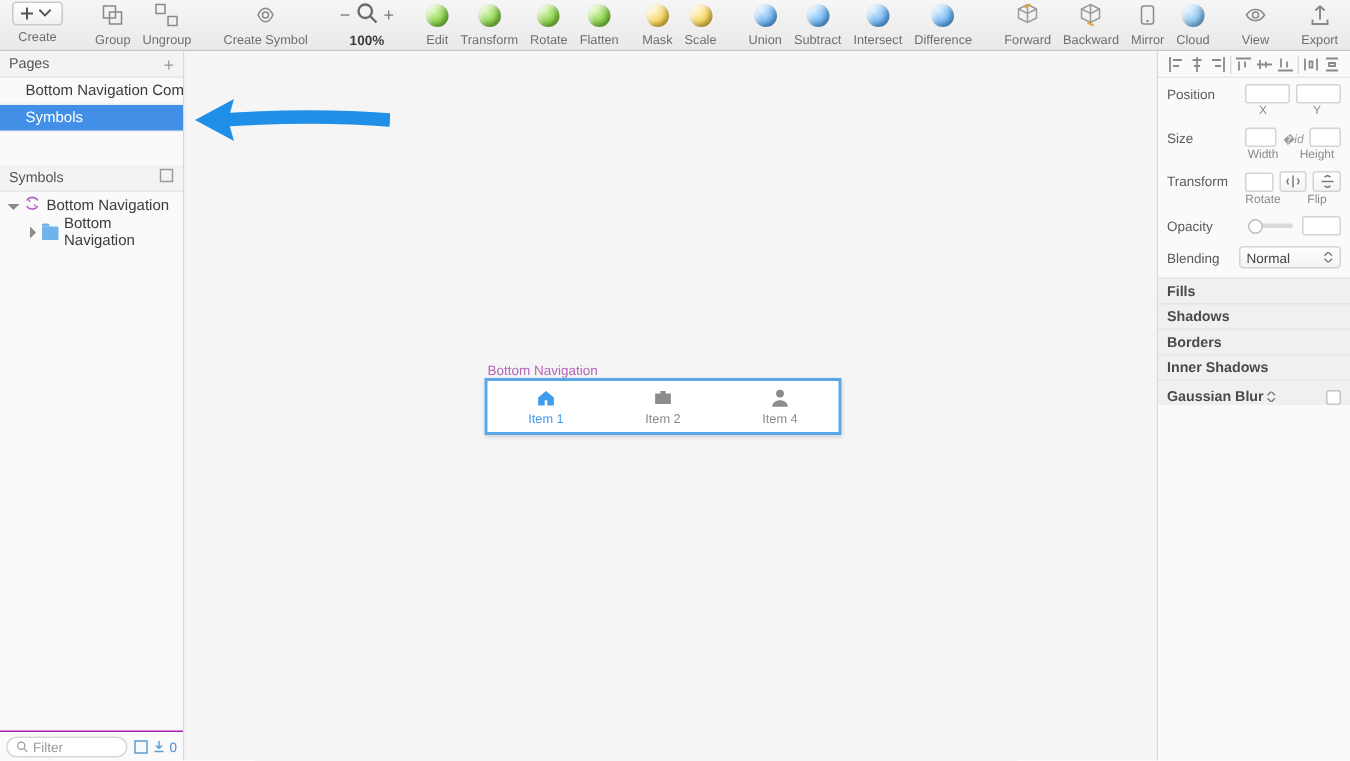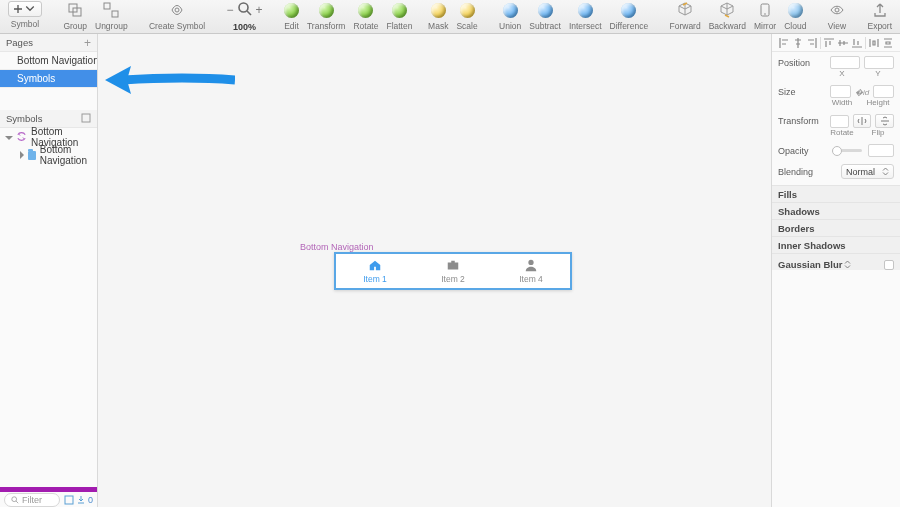--- a/index.html
+++ b/index.html
@@ -45,35 +45,35 @@
 .insert-btn {
   height: 16px; padding: 0 6px 0 4px; border:1px solid #c9c9c9; border-radius:3px;
   background: linear-gradient(#fff,#f1f1f1); display:flex; align-items:center; gap:2px;
 }
 .insert-btn svg { width:10px; height:10px; }
 
 
 .body-wrap { display:flex; height: calc(507px - 34px); }
 
 
-.left-col { width: 98px; border-right:1px solid #d9d9d9; display:flex; flex-direction:column; background:#fafafa; font-size:10px; color:#3b3b3b; }
+.left-col { width: 123px; border-right:1px solid #d9d9d9; display:flex; flex-direction:column; background:#fafafa; font-size:10px; color:#3b3b3b; }
 .pages-head { height:18px; display:flex; align-items:center; justify-content:space-between; padding:0 6px; font-size:9.5px; color:#555; border-bottom:1px solid #e7e7e7; background:#f3f3f3; }
 .page-row { height:18px; display:flex; align-items:center; padding:0 10px 0 17px; font-size:10px; white-space:nowrap; overflow:hidden; text-overflow:ellipsis; border-bottom:1px solid #eee; cursor:default; }
 .page-row.sel { background:#428fe8; color:#fff; }
 .sym-head { margin-top: 22px; height:18px; display:flex; align-items:center; justify-content:space-between; padding:0 6px; font-size:9.5px; color:#555; border-bottom:1px solid #e7e7e7; background:#f3f3f3; }
 .layer-row { height:18px; display:flex; align-items:center; gap:4px; padding-left:8px; font-size:10px; }
 .layer-row.ind { padding-left:20px; }
 .disclosure { width:0;height:0;border-top:4px solid transparent;border-bottom:4px solid transparent;border-left:4px solid #8a8a8a; transform-origin:25% 50%; }
 .disclosure.open { transform: rotate(90deg); }
 .sym-icon svg { width:11px; height:11px; }
 .folder-icon { width:11px; height:9px; background:#6fb3ea; border-radius:1px; position:relative; }
 .folder-icon::before { content:""; position:absolute; top:-2px; left:0; width:5px; height:2px; background:#6fb3ea; border-radius:1px 1px 0 0; }
 
 .left-col .grow { flex:1; }
-.filter-bar { height:20px; border-top:5px solid #a21caf; display:flex; align-items:center; padding:0 4px; gap:4px; }
+.filter-bar { height:20px; border-top:1px solid #a21caf; display:flex; align-items:center; padding:0 4px; gap:4px; }
 .filter-box { flex:1; height:14px; border:1px solid #d7d7d7; border-radius:8px; background:#fff; display:flex; align-items:center; padding:0 6px; gap:3px; font-size:9px; color:#9a9a9a; }
 .filter-box svg{ width:8px;height:8px; }
 .filter-right { display:flex; align-items:center; gap:2px; }
 .filter-right svg { width:10px; height:10px; }
 .filter-count { font-size:9px; color:#4f8dcf; }
 
 
 .canvas { flex:1; position:relative; background:#f5f5f5; }
 .artboard-label { position:absolute; font-size:9px; color:#b366b8; }
 .artboard { position:absolute; background:#fff; border:2px solid #59a7e6; box-shadow:0 1px 3px rgba(0,0,0,.15); display:flex; }
@@ -98,21 +98,21 @@
 .sublab-row { display:flex; padding:0 6px 3px 54px; gap:4px; font-size:8px; color:#8a8a8a; }
 .sublab-row span { flex:1; text-align:center; }
 .fliprow .mini { flex:1; height:14px; border:1px solid #d4d4d4; border-radius:2px; background:linear-gradient(#fff,#f3f3f3); display:flex; align-items:center; justify-content:center; }
 .fliprow .mini svg{width:10px;height:10px;stroke:#7a7a7a;fill:none;}
 
 .opacity-row { display:flex; align-items:center; padding:4px 6px; gap:6px; }
 .slider { flex:1; height:3px; background:#d9d9d9; border-radius:2px; position:relative; }
 .slider::after { content:""; position:absolute; top:-3px; left:0; width:8px; height:8px; background:#fff; border:1px solid #bdbdbd; border-radius:50%; }
 .opv { width:26px; height:13px; border:1px solid #d4d4d4; border-radius:2px; background:#fff; }
 
-.blend-row { display:flex; align-items:center; padding:3px 6px 6px 6px; gap:15px; }
+.blend-row { display:flex; align-items:center; padding:3px 6px 6px 6px; gap:0; }
 .select { flex:1; height:15px; border:1px solid #d4d4d4; border-radius:3px; background:linear-gradient(#fff,#f3f3f3); display:flex; align-items:center; justify-content:space-between; padding:0 4px; font-size:9px; color:#444; }
 .select svg{width:7px;height:7px;}
 
 .section { height:17px; border-top:1px solid #e4e4e4; background:#f0f0f0; display:flex; align-items:center; padding:0 6px; font-weight:600; font-size:9.5px; color:#4a4a4a; }
 .gauss { display:flex; align-items:flex-end; justify-content:space-between; }
 .gauss .chk { width:10px; height:10px; border:1px solid #c4c4c4; border-radius:2px; background:#fff; }
 .gauss .gsel{ display:flex; align-items:center; gap:2px; }
 .gauss .gsel svg{width:7px;height:7px;}
 </style>
 </head>
@@ -122,21 +122,21 @@
 
   <div class="tb-group">
     <div class="insert-btn">
       <svg viewBox="0 0 10 10">
           <path d="M5 1v8M1 5h8" stroke="#555" stroke-width="1.3"></path>
         </svg>
       <svg viewBox="0 0 8 8">
           <path d="M1 2l3 3 3-3" stroke="#555" fill="none"></path>
         </svg>
     </div>
-    <div class="tb-label">Symbol</div>
+    <div class="tb-label">Create</div>
   </div>
 
   <div class="spacer-md"></div>
 
   <div class="tb-group">
     <div class="tb-icons">
         <div class="plain-icon">
           <svg viewBox="0 0 16 16">
             <rect x="2" y="2" width="8" height="8" fill="none" stroke="#898989"></rect>
             <rect x="6" y="6" width="8" height="8" fill="none" stroke="#898989"></rect>
@@ -382,21 +382,21 @@
 
   <div class="canvas">
     <div class="big-arrow" style="left:7px; top:28px;">
       <svg viewBox="0 0 130 36">
           <path d="M130 18 Q80 14 18 18" stroke="#1f8fe8" stroke-width="9" fill="none"></path>
           <path d="M0 18 L26 4 L22 18 L26 32 Z" fill="#1f8fe8"></path>
         </svg>
     </div>
 
     <div class="artboard-label" style="left:202px; top:208px;">Bottom Navigation</div>
-    <div class="artboard" style="left:200px; top:218px; width:238px; height:38px;margin-left:36px;">
+    <div class="artboard" style="left:200px; top:218px; width:238px; height:38px;">
       <div class="nav-item active">
         <svg viewBox="0 0 16 16">
             <path d="M2 8l6-5 6 5v6H9v-4H7v4H2z"></path>
           </svg>
         <span>Item 1</span>
       </div>
       <div class="nav-item">
         <svg viewBox="0 0 16 16">
             <path d="M2 5h12v8H2zM6 5V3h4v2"></path>
           </svg>

